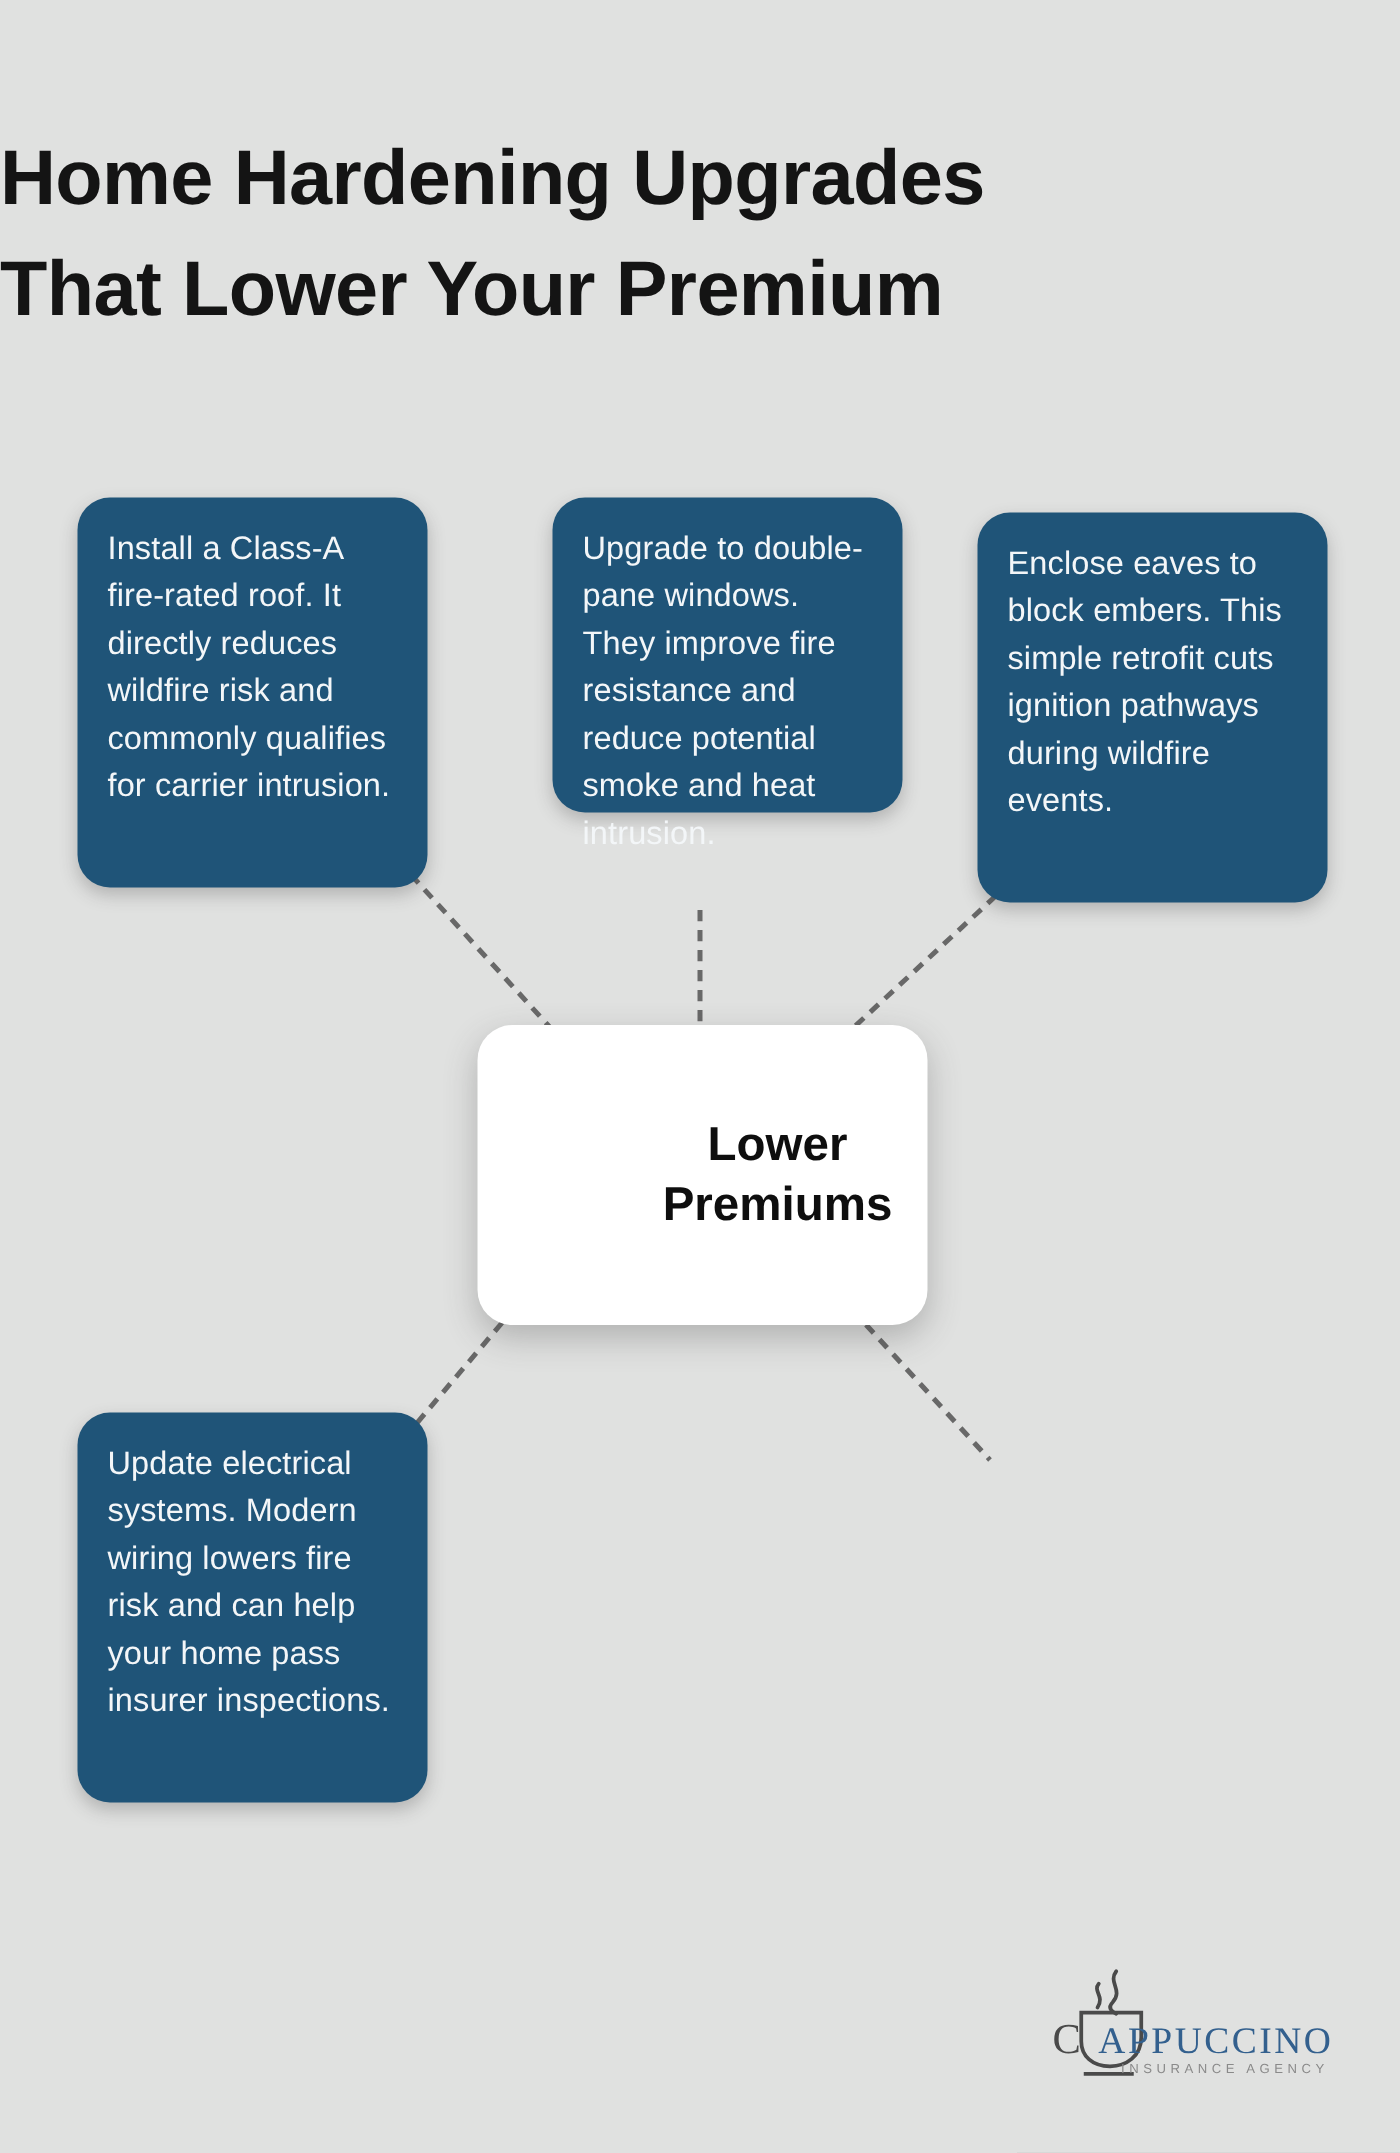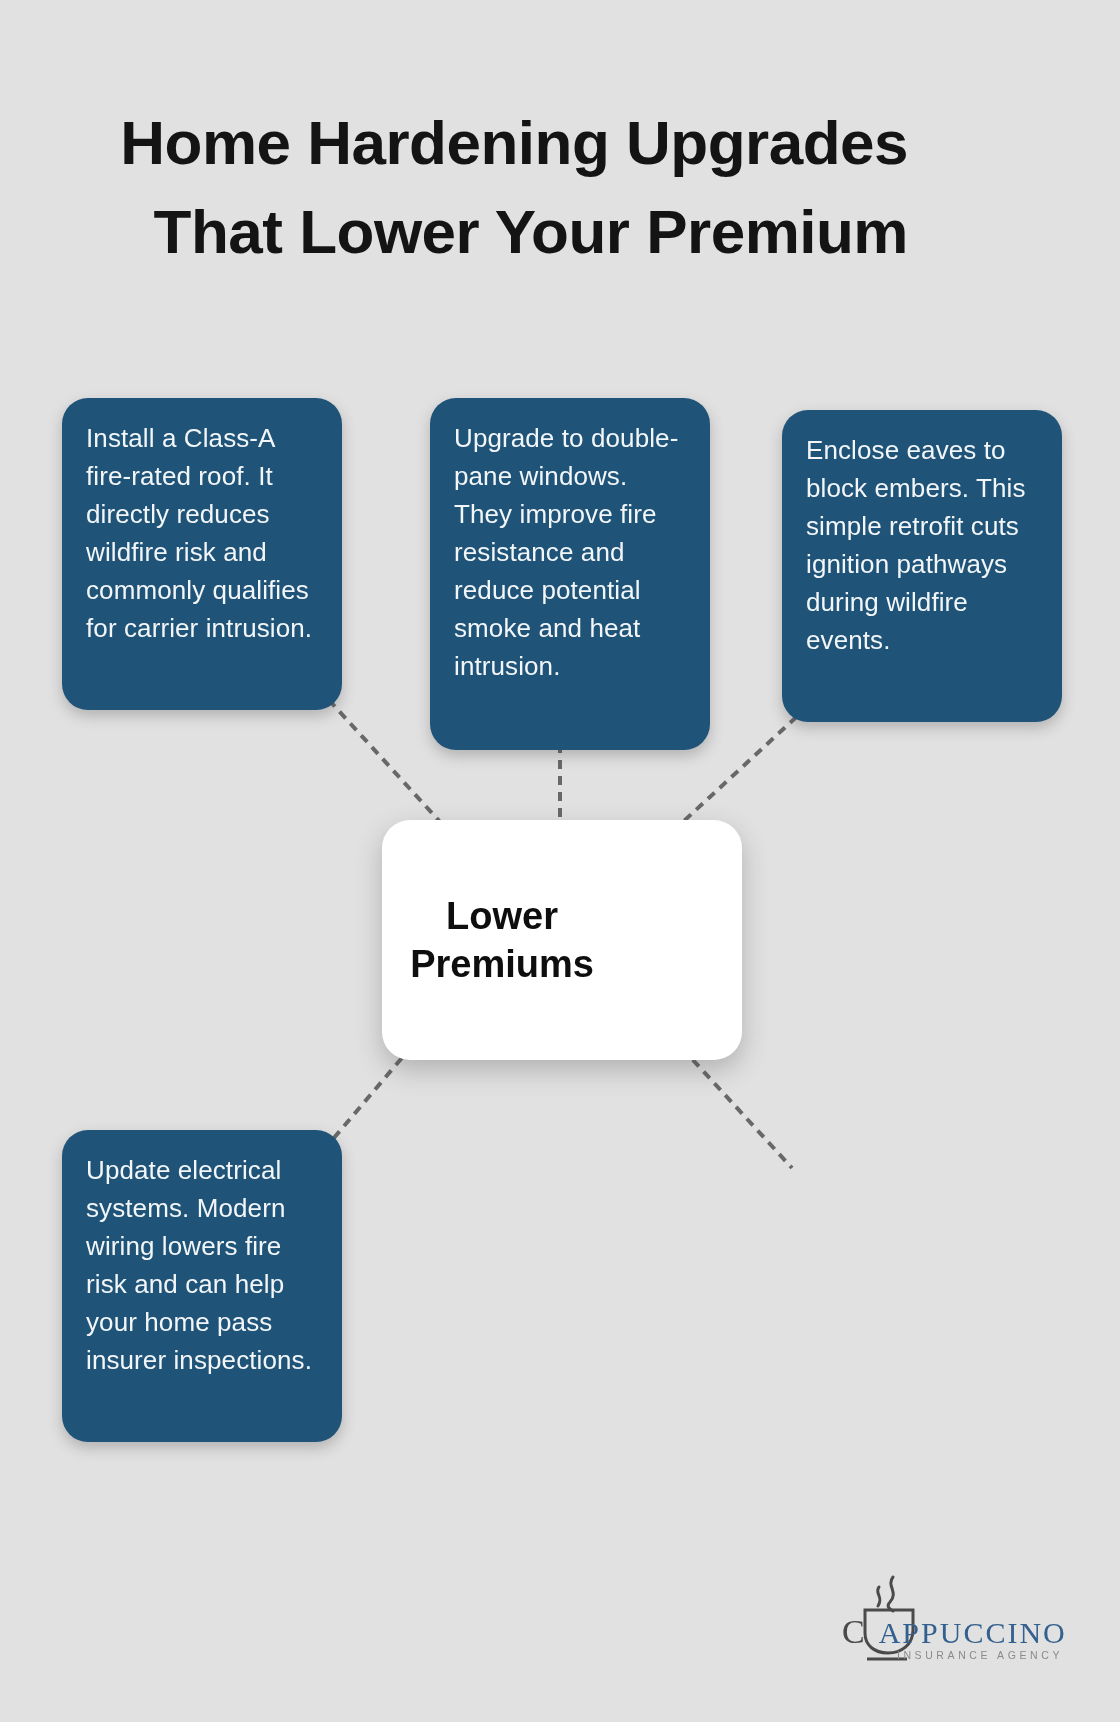--- a/index.html
+++ b/index.html
@@ -20,21 +20,21 @@
   .canvas{
     position:relative;
     width:1120px;height:1722px;
     margin:0 auto;
     background:var(--background);
     overflow:hidden;
   }
   .title{
     position:absolute;
     left:0;top:98px;width:908px;
-    text-align:right;
+    text-align:left;
     font-size:62px;
     font-weight:700;
     line-height:89px;
     letter-spacing:-0.5px;
     color:var(--title-text);
   }
   .title span{display:block;}
   .connectors{
     position:absolute;left:0;top:0;width:1120px;height:1722px;
   }
@@ -49,32 +49,32 @@
     background:var(--card-blue);
     border-radius:26px;
     padding:21px 26px 22px 24px;
     color:var(--card-text);
     font-size:26px;
     line-height:38px;
     letter-spacing:0.1px;
     box-shadow:0 6px 14px rgba(60,60,60,0.28);
   }
   .card-roof      {left:62px;  top:398px; height:312px;}
-  .card-windows   {left:430px; top:398px; height:352px;}
+  .card-windows   {left:442px; top:398px; height:252px;}
   .card-eaves     {left:782px; top:398px; height:312px;margin-top:12px;}
   .card-electrical{left:62px;  top:1130px;height:312px;}
   .card-notify    {left:782px; top:1130px;height:352px;}
   .center-node{
     position:absolute;
     left:382px;top:820px;
     width:360px;height:240px;
     background:var(--center-bg);
     border-radius:28px;
     box-shadow:0 10px 26px rgba(70,70,70,0.30);
-    display:flex;align-items:center;justify-content:flex-start;
+    display:flex;align-items:center;justify-content:flex-end;
     text-align:center;
   }
   .center-node .center-label{
     display:block;
     width:240px;
     font-size:38px;
     font-weight:700;
     line-height:48px;
     color:var(--center-text);
   }

